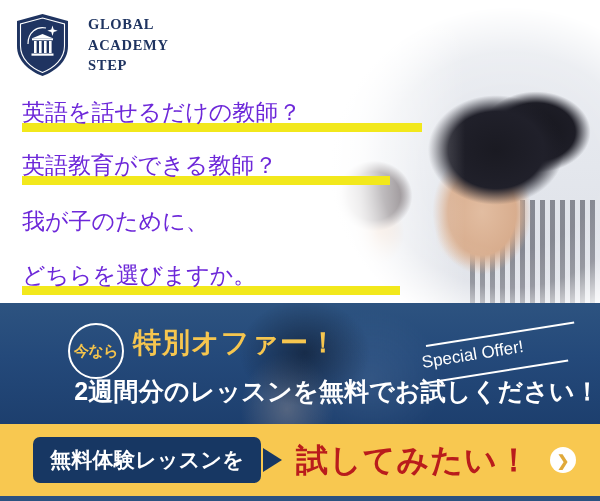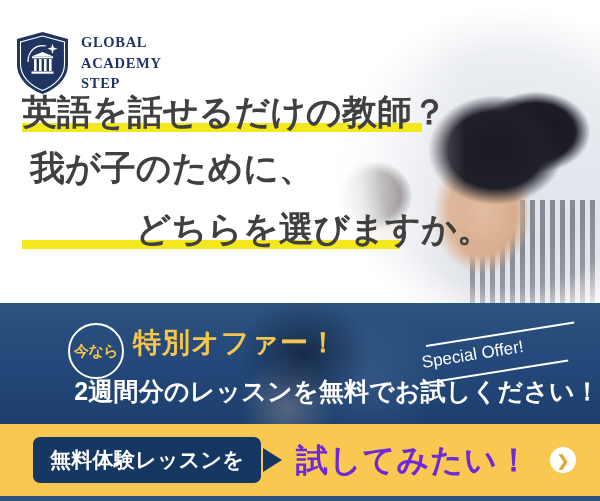--- a/index.html
+++ b/index.html
@@ -62,24 +62,24 @@
   }
   .photo-fade {
     position: absolute;
     inset: 0;
     background: linear-gradient(90deg, #ffffff 0%, rgba(255,255,255,.82) 20%, rgba(255,255,255,0) 55%);
   }
 
   
   .logo {
     position: absolute;
-    left: 14px; top: 31px;
+    left: 14px; top: 13px;
     display: flex;
     align-items: center;
-    gap: 10px;
+    gap: 17px;
   }
   .shield { width: 57px; height: 64px; display: block; }
   .logo-text {
     font-family: "Liberation Serif", serif;
     color: #1f3461;
     font-weight: 700;
     font-size: 14.5px;
     letter-spacing: .7px;
     line-height: 1.44;
   }
@@ -88,40 +88,40 @@
   
   .headline {
     position: absolute;
     left: 22px; top: 86px;
     width: 470px;
   }
   .hl-line {
     position: relative;
     display: block;
     font-family: "Liberation Serif", serif;
-    font-weight: 700;
-    font-size: 35px;
+    font-weight: 400;
+    font-size: 23px;
     line-height: 53px;
-    color: #404040;
+    color: #6d28d9;
     white-space: nowrap;
   }
   .hl-line .txt { position: relative; z-index: 2; }
   .hl-line.mark .bar {
     position: absolute;
     z-index: 1;
     left: 0;
     bottom: 7px;
     height: 9px;
     background: #f2e81c;
   }
   .hl-1 .bar { width: 400px; }
   .hl-2 .bar { width: 368px; }
   .hl-4 .bar { width: 378px; left: -3px; }
-  .hl-3 { margin-top: 3px; margin-left: 8px; }
-  .hl-4 { margin-top: 8px; text-align: right; }
+  .hl-3 { margin-top: 3px; }
+  .hl-4 { margin-top: 1px; }
 
   
   .offer {
     position: absolute;
     left: 0; top: 303px;
     width: 600px; height: 121px;
     background: linear-gradient(180deg, #2d5380 0%, #24497a 45%, #1d3f6e 100%);
     overflow: hidden;
   }
   .offer-photo {
@@ -233,21 +233,21 @@
     position: absolute;
     left: 263px; top: 24px;
     width: 0; height: 0;
     border-top: 12px solid transparent;
     border-bottom: 12px solid transparent;
     border-left: 19px solid #173763;
   }
   .cta-main {
     position: absolute;
     left: 296px; top: 10px;
-    color: #6d28d9;
+    color: #b91c1c;
     font-weight: 700;
     font-size: 32px;
     line-height: 52px;
     letter-spacing: 1px;
     white-space: nowrap;
   }
   .cta-arrow {
     position: absolute;
     right: 24px; top: 23px;
     width: 26px; height: 26px;
@@ -299,20 +299,24 @@
         <div>ACADEMY</div>
         <div>STEP</div>
       </div>
     </div>
 
     <div class="headline">
       <span class="hl-line hl-1 mark">
         <span class="bar"></span>
         <span class="txt">英語を話せるだけの教師？</span>
       </span>
+      <span class="hl-line hl-2 mark">
+        <span class="bar"></span>
+        <span class="txt">英語教育ができる教師？</span>
+      </span>
       <span class="hl-line hl-3">
         <span class="txt">我が子のために、</span>
       </span>
       <span class="hl-line hl-4 mark">
         <span class="bar"></span>
         <span class="txt">どちらを選びますか。</span>
       </span>
     </div>
   </div>
 

